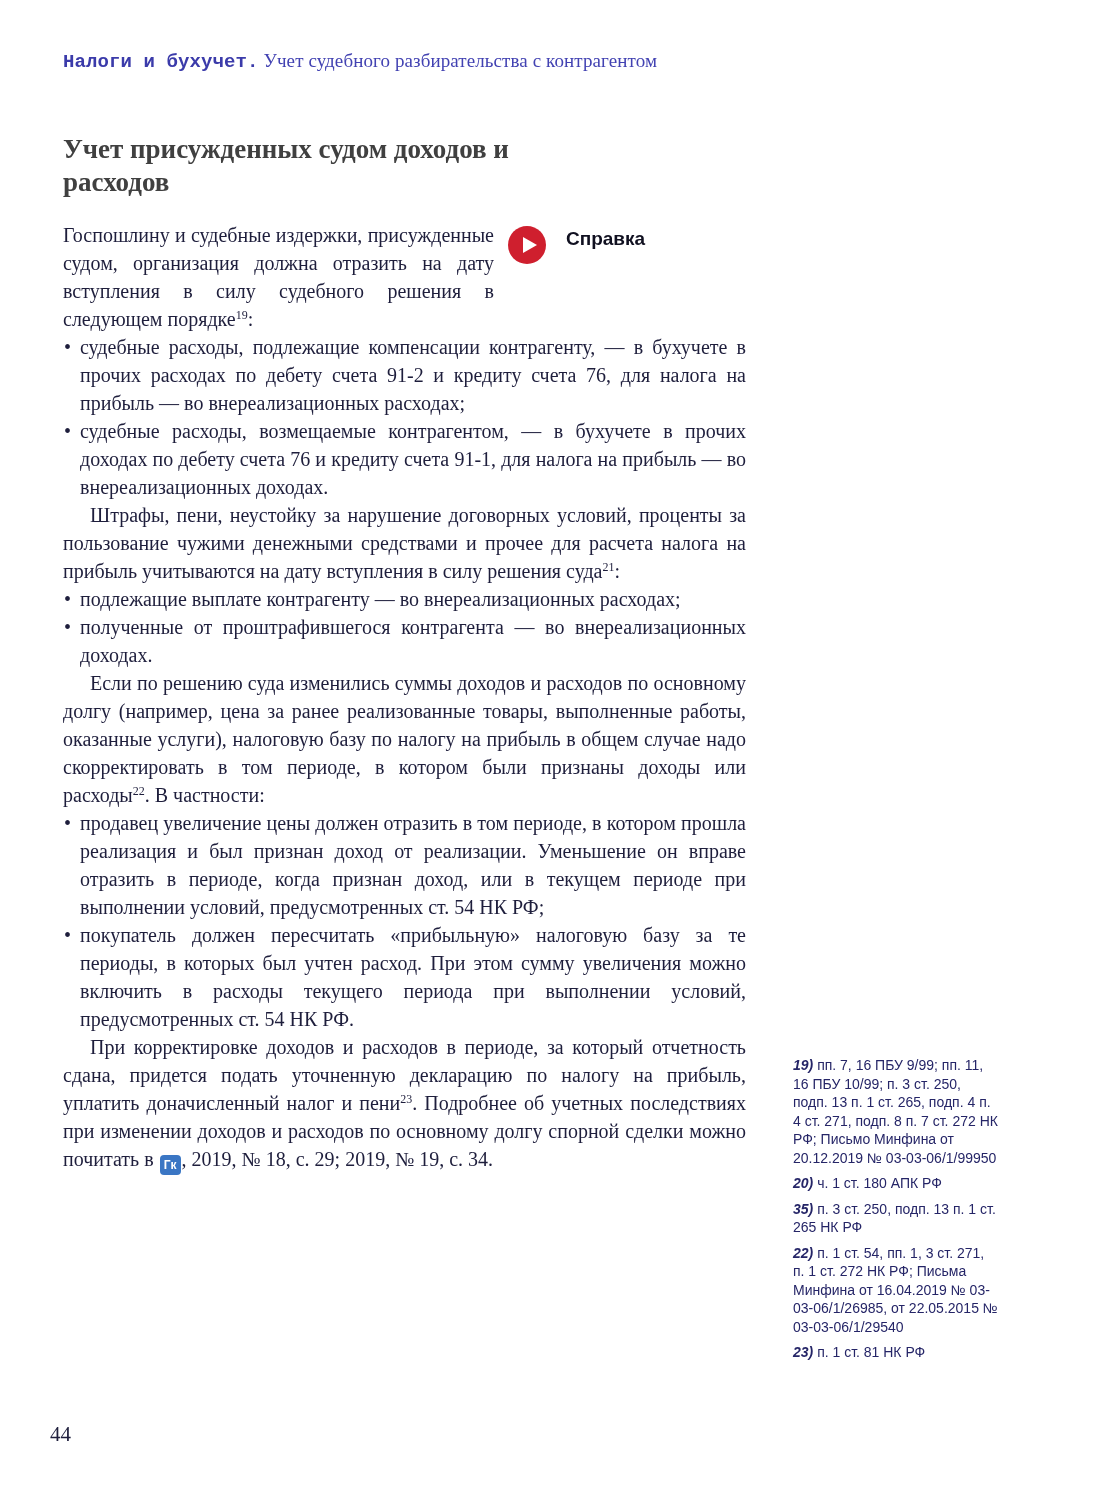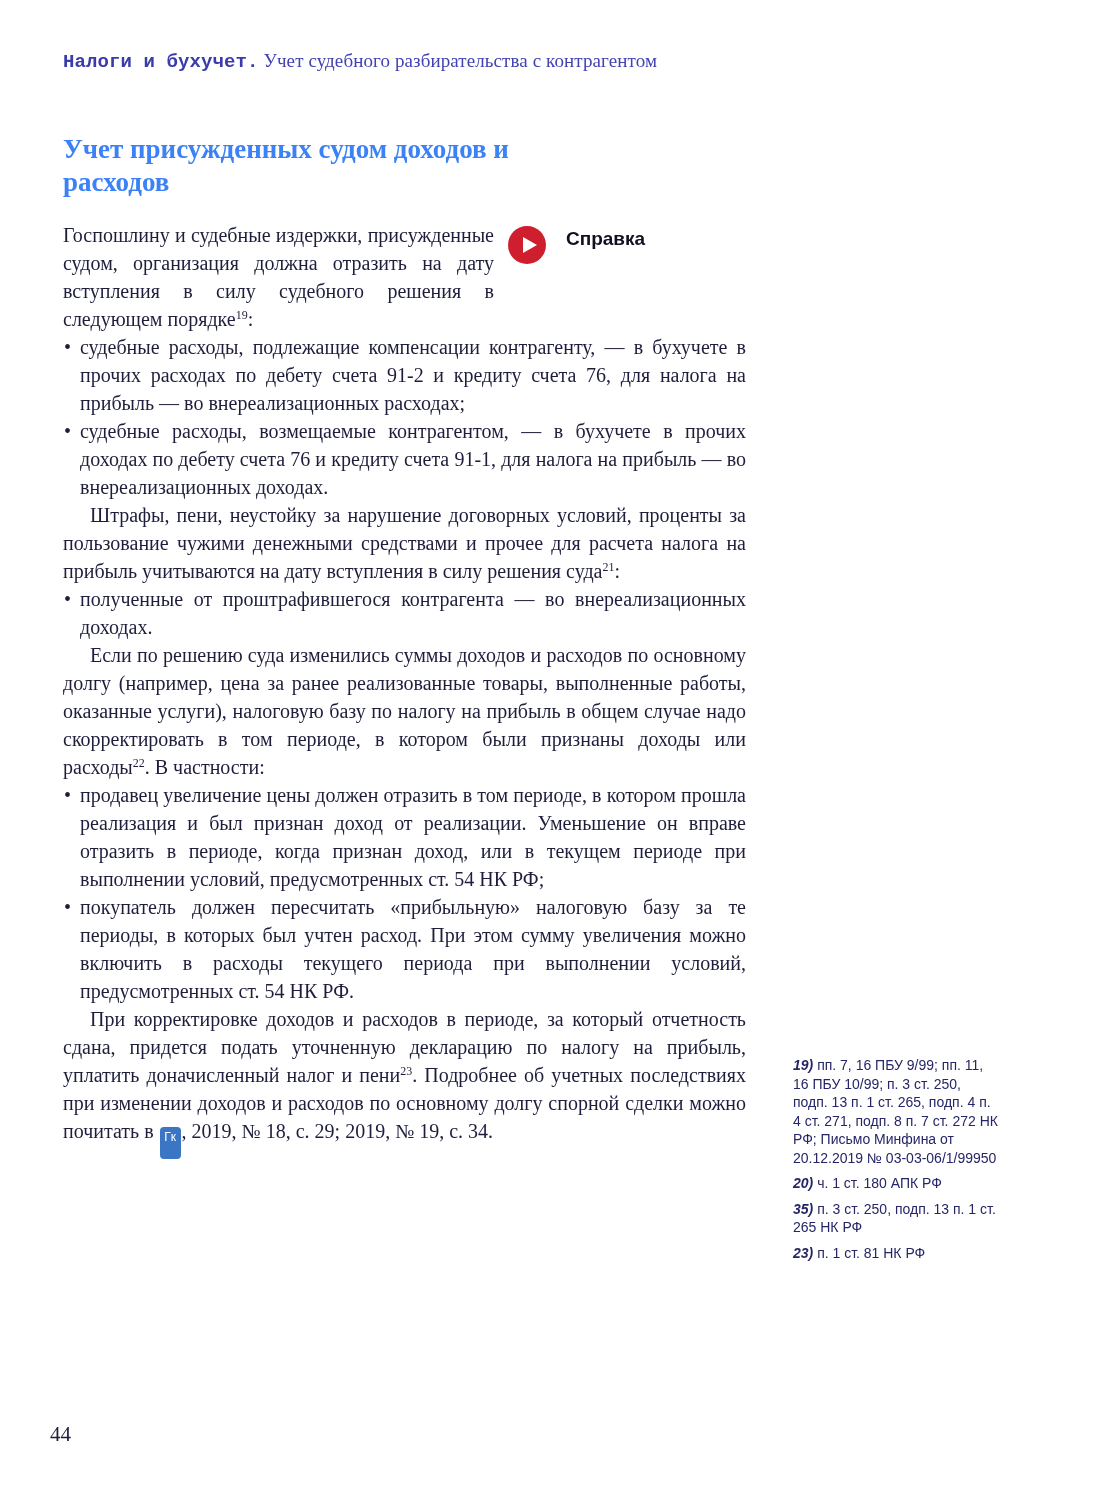--- a/index.html
+++ b/index.html
@@ -14,21 +14,21 @@
   .header .brand { color:#3b3baa; font-weight:700;font-family:Liberation Mono, monospace; }
   .header .topic { color:#4242b2; }
 
   
   .content {
     position:absolute; left:63px; top:133px; width:683px;
     font-size:20px; line-height:28px; text-align:justify;
     hyphens:auto; -webkit-hyphens:auto;
   }
   .title {
-    font-size:27px; line-height:33px; font-weight:700; color:#3b82f6;
+    font-size:27px; line-height:33px; font-weight:700; color:#404040;
     margin:0 0 22px 0; max-width:540px; text-align:left;
   }
   .para { margin:0; }
   .para.indent { text-indent:27px; }
   sup { font-size:12px; line-height:0; vertical-align:7px; }
 
   ul.bullets { list-style:none; margin:0; padding:0; }
   ul.bullets li { position:relative; padding-left:17px; }
   ul.bullets li::before { content:"\2022"; position:absolute; left:1px; }
 
@@ -46,23 +46,23 @@
     content:""; position:absolute; left:15px; top:11px;
     border-left:14px solid #ffffff;
     border-top:8px solid transparent; border-bottom:8px solid transparent;
   }
   .spravka-body { padding-left:52px; }
   .spravka-title { margin:0 0 7px 0; font-size:19px; font-weight:700; color:#101020; }
   .spravka-text { margin:0; font-size:16.5px; line-height:27px; font-weight:700; color:#1c1c3a; }
 
   
   .gk-icon {
-    display:inline-block; width:21px; height:32px; margin:0 1px;
+    display:inline-block; width:21px; height:20px; margin:0 1px;
     background:#3a76c4; color:#ffffff; border-radius:4px;
-    font-family:"Liberation Sans", sans-serif; font-weight:400;
+    font-family:"Liberation Sans", sans-serif; font-weight:700;
     font-size:12px; line-height:20px; text-align:center;
     vertical-align:-3px; text-indent:0;
   }
 
   
   .footnotes {
     position:absolute; left:793px; top:1056px; width:205px;
     font-family:"Liberation Sans", sans-serif;
     font-size:14px; line-height:18.5px; color:#252567;
   }
@@ -98,38 +98,40 @@
     <p class="para"><span>Госпошлину и судебные издержки, присужденные судом, организация должна отразить на дату вступления в силу судебного решения в следующем порядке</span><sup>19</sup><span>:</span></p>
 
     <ul class="bullets">
       <li>судебные расходы, подлежащие компенсации контрагенту, — в бухучете в прочих расходах по дебету счета 91-2 и кредиту счета 76, для налога на прибыль — во внереализационных расходах;</li>
       <li>судебные расходы, возмещаемые контрагентом, — в бухучете в прочих доходах по дебету счета 76 и кредиту счета 91-1, для налога на прибыль — во внереализационных доходах.</li>
     </ul>
 
     <p class="para indent"><span>Штрафы, пени, неустойку за нарушение договорных условий, проценты за пользование чужими денежными средствами и прочее для расчета налога на прибыль учитываются на дату вступления в силу решения суда</span><sup>21</sup><span>:</span></p>
 
     <ul class="bullets">
+      <li>подлежащие выплате контрагенту — во внереализационных расходах;</li>
       <li>полученные от проштрафившегося контрагента — во внереализационных доходах.</li>
     </ul>
 
     <p class="para indent"><span>Если по решению суда изменились суммы доходов и расходов по основному долгу (например, цена за ранее реализованные товары, выполненные работы, оказанные услуги), налоговую базу по налогу на прибыль в общем случае надо скорректировать в том периоде, в котором были признаны доходы или расходы</span><sup>22</sup><span>. В частности:</span></p>
 
     <ul class="bullets">
       <li>продавец увеличение цены должен отразить в том периоде, в котором прошла реализация и был признан доход от реализации. Уменьшение он вправе отразить в периоде, когда признан доход, или в текущем периоде при выполнении условий, предусмотренных ст. 54 НК РФ;</li>
       <li>покупатель должен пересчитать «прибыльную» налоговую базу за те периоды, в которых был учтен расход. При этом сумму увеличения можно включить в расходы текущего периода при выполнении условий, предусмотренных ст. 54 НК РФ.</li>
     </ul>
 
     <p class="para indent"><span>При корректировке доходов и расходов в периоде, за который отчетность сдана, придется подать уточненную декларацию по налогу на прибыль, уплатить доначисленный налог и пени</span><sup>23</sup><span>. Подробнее об учетных последствиях при изменении доходов и расходов по основному долгу спорной сделки можно почитать в</span>
       <span class="gk-icon">Гк</span><span>, 2019, № 18, с. 29; 2019, № 19, с. 34.</span></p>
 
 
   </div>
 
   <div class="footnotes">
     <p class="fn"><b>19)</b> <span>пп. 7, 16 ПБУ 9/99; пп. 11, 16 ПБУ 10/99; п. 3 ст. 250, подп. 13 п. 1 ст. 265, подп. 4 п. 4 ст. 271, подп. 8 п. 7 ст. 272 НК РФ; Письмо Минфина от 20.12.2019 № 03-03-06/1/99950</span></p>
     <p class="fn"><b>20)</b> <span>ч. 1 ст. 180 АПК РФ</span></p>
     <p class="fn"><b>35)</b> <span>п. 3 ст. 250, подп. 13 п. 1 ст. 265 НК РФ</span></p>
+    <p class="fn"><b>22)</b> <span>п. 1 ст. 54, пп. 1, 3 ст. 271, п. 1 ст. 272 НК РФ; Письма Минфина от 16.04.2019 № 03-03-06/1/26985, от 22.05.2015 № 03-03-06/1/29540</span></p>
     <p class="fn"><b>23)</b> <span>п. 1 ст. 81 НК РФ</span></p>
   </div>
 
   <div class="page-number">44</div>
 
 </div>
 
 </body></html>

